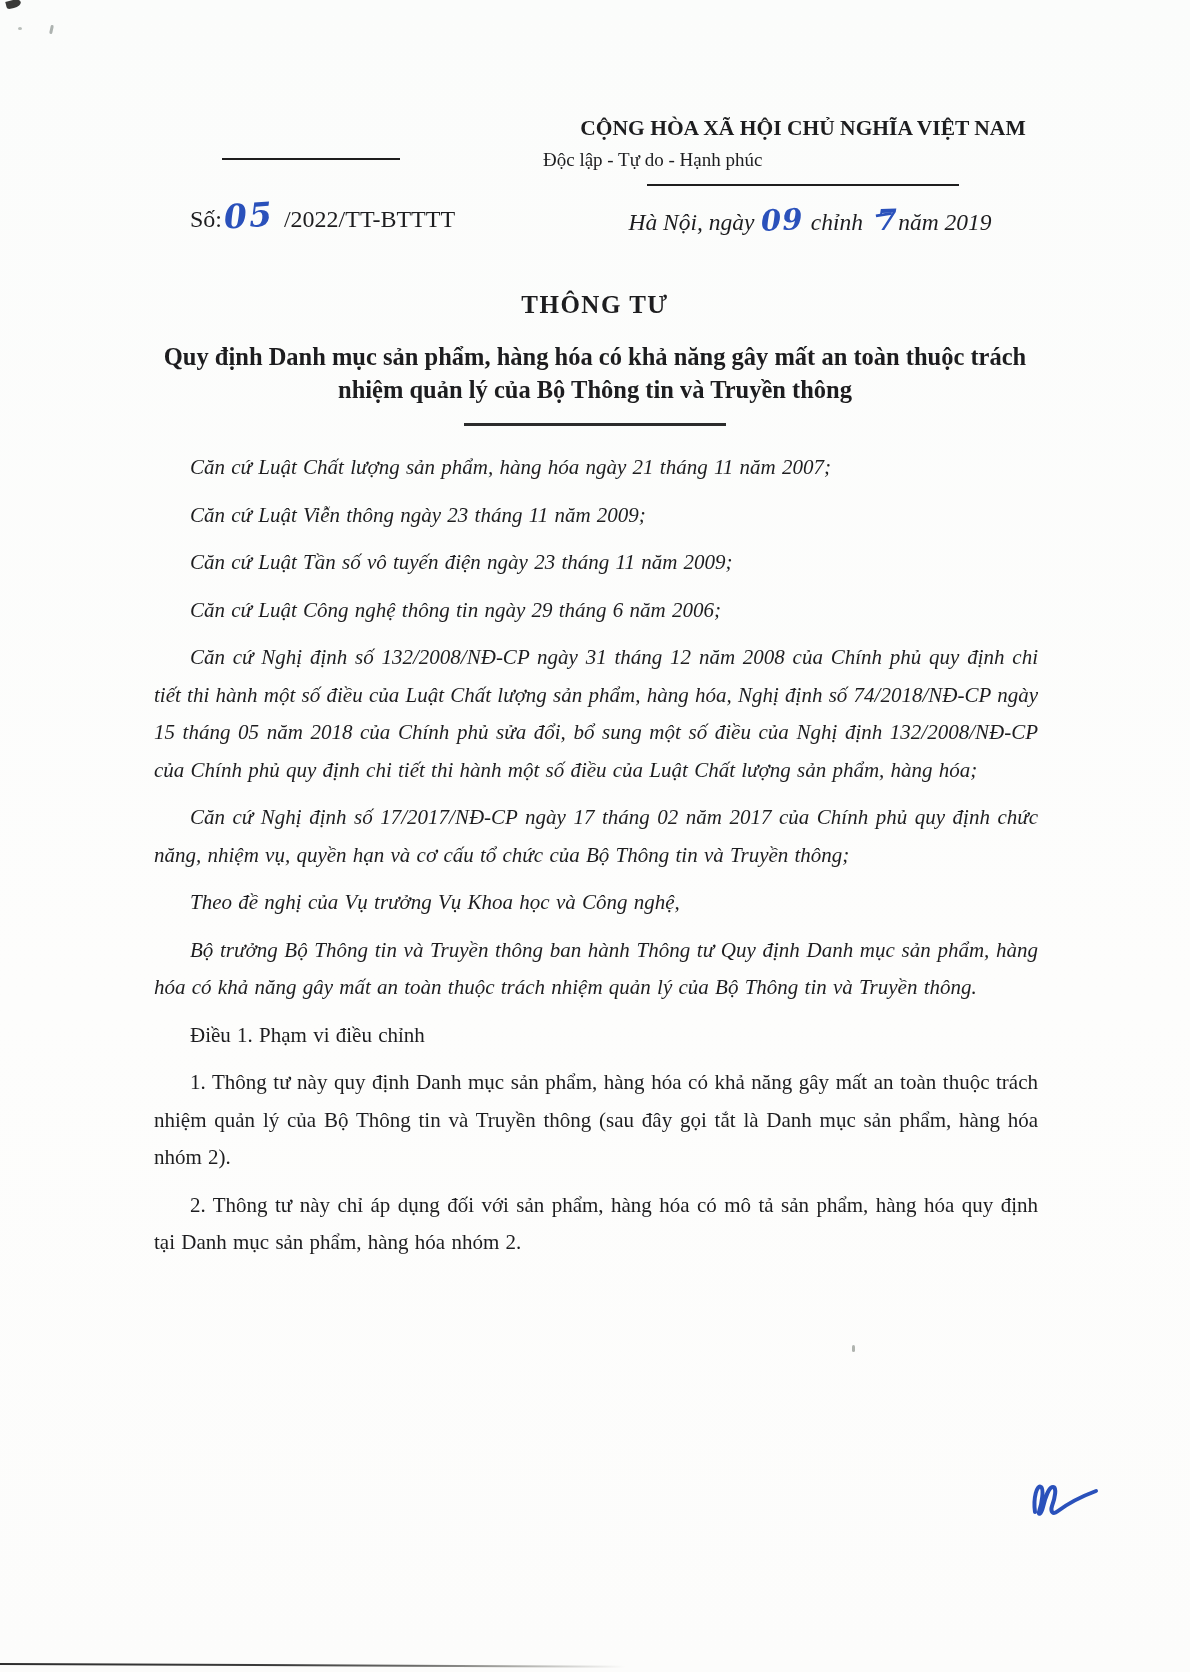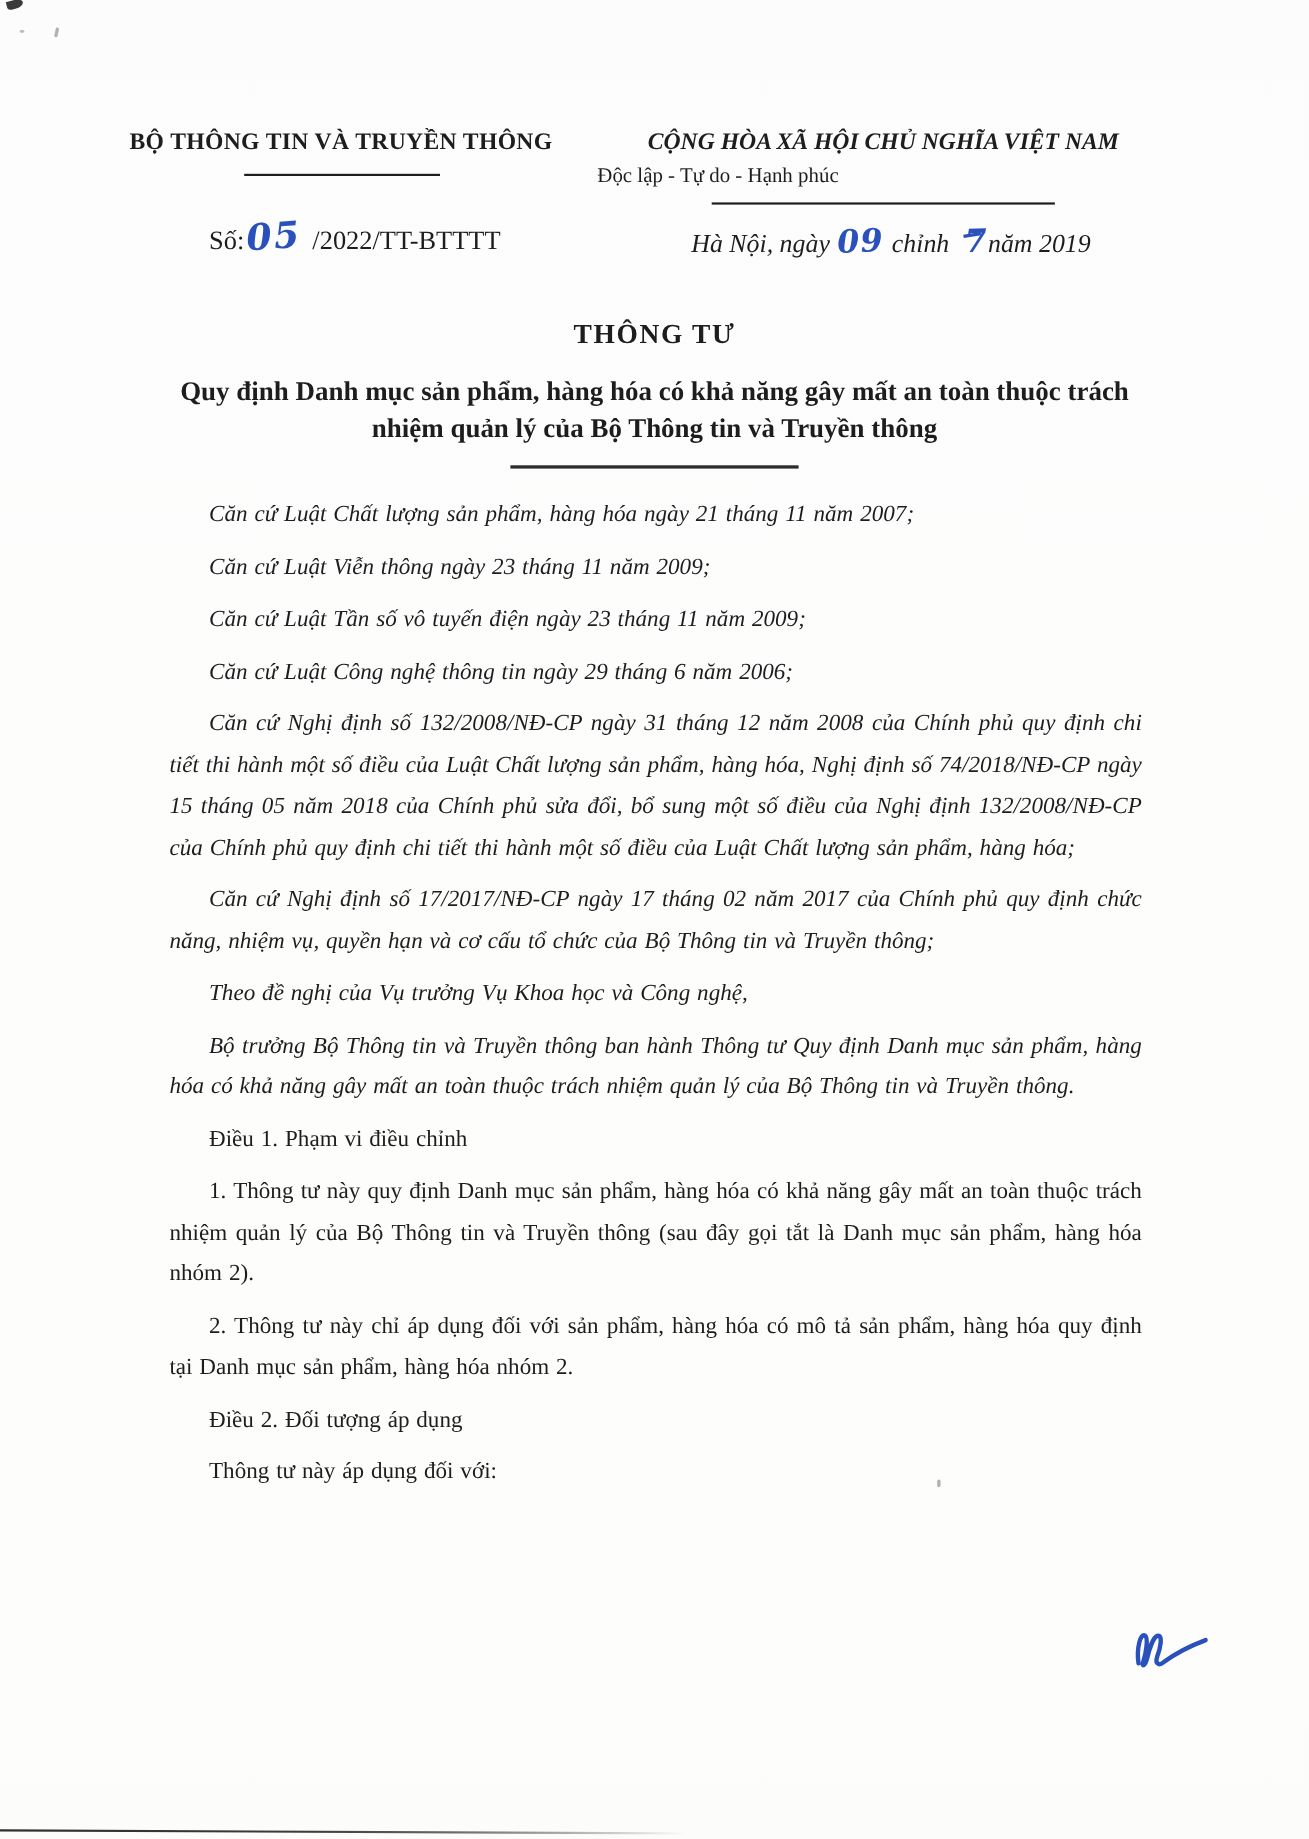--- a/index.html
+++ b/index.html
@@ -24,21 +24,20 @@
     letter-spacing: 0.3px; white-space: nowrap;
   }
   .org-rule {
     position: absolute; top: 158px; left: 222px;
     width: 178px; height: 2px; background: #1e1e1e;
   }
   .national-title {
     position: absolute; top: 116px; left: 543px; width: 520px;
     text-align: center; font-weight: bold; font-size: 21.5px;
     white-space: nowrap;
-    font-style: italic;
   }
   .motto {
     position: absolute; top: 149px; left: 543px; width: 520px;
     font-weight: normal; font-size: 19px;
   }
   .motto-rule {
     position: absolute; top: 184px; left: 647px;
     width: 312px; height: 2px; background: #1e1e1e;
   }
   .doc-no {
@@ -138,21 +137,20 @@
 <body>
 
 <div class="page">
 
   <div class="ink-blot-topleft"></div>
   <div class="speck-1"></div>
   <div class="speck-2"></div>
   <div class="speck-3"></div>
   <div class="scan-edge-bottom"></div>
 
-  <div class="org-name">BỘ THÔNG TIN VÀ TRUYỀN THÔNG</div>
   <div class="org-rule"></div>
 
   <div class="national-title">CỘNG HÒA XÃ HỘI CHỦ NGHĨA VIỆT NAM</div>
   <div class="motto">Độc lập - Tự do - Hạnh phúc</div>
   <div class="motto-rule"></div>
 
   <div class="doc-no"><span>Số:</span><span class="hand hand-no">05</span><span>/2022/TT-BTTTT</span></div>
 
   <div class="date-line"><span>Hà Nội, ngày</span><span class="hand hand-day">09</span><span>chỉnh</span><span class="hand hand-month"><span>7</span><span class="crossbar"></span></span><span>năm 2019</span></div>
 
@@ -173,23 +171,19 @@
       <p class="para">Theo đề nghị của Vụ trưởng Vụ Khoa học và Công nghệ,</p>
       <p class="para">Bộ trưởng Bộ Thông tin và Truyền thông ban hành Thông tư Quy định Danh mục sản phẩm, hàng hóa có khả năng gây mất an toàn thuộc trách nhiệm quản lý của Bộ Thông tin và Truyền thông.</p>
     </div>
 
     <div>
       <p class="article-heading">Điều 1. Phạm vi điều chỉnh</p>
       <p class="para">1. Thông tư này quy định Danh mục sản phẩm, hàng hóa có khả năng gây mất an toàn thuộc trách nhiệm quản lý của Bộ Thông tin và Truyền thông (sau đây gọi tắt là Danh mục sản phẩm, hàng hóa nhóm 2).</p>
       <p class="para">2. Thông tư này chỉ áp dụng đối với sản phẩm, hàng hóa có mô tả sản phẩm, hàng hóa quy định tại Danh mục sản phẩm, hàng hóa nhóm 2.</p>
     </div>
 
-    <div>
-      <p class="article-heading">Điều 2. Đối tượng áp dụng</p>
-      <p class="para">Thông tư này áp dụng đối với:</p>
-    </div>
   </div>
 
   <svg class="paraph" viewBox="0 0 78 56">
     <path d="M7 42 C5 28 9 14 13 17 C16 19 14 33 11 42 C10 45 13 45 15 37 C17 28 21 17 25 17 C29 17 27 28 24 36 C22 42 25 45 30 41 C38 35 52 27 68 21" fill="none" stroke="#2a51bb" stroke-width="4" stroke-linecap="round" stroke-linejoin="round"></path>
   </svg>
 
 </div>
 
 </body></html>

